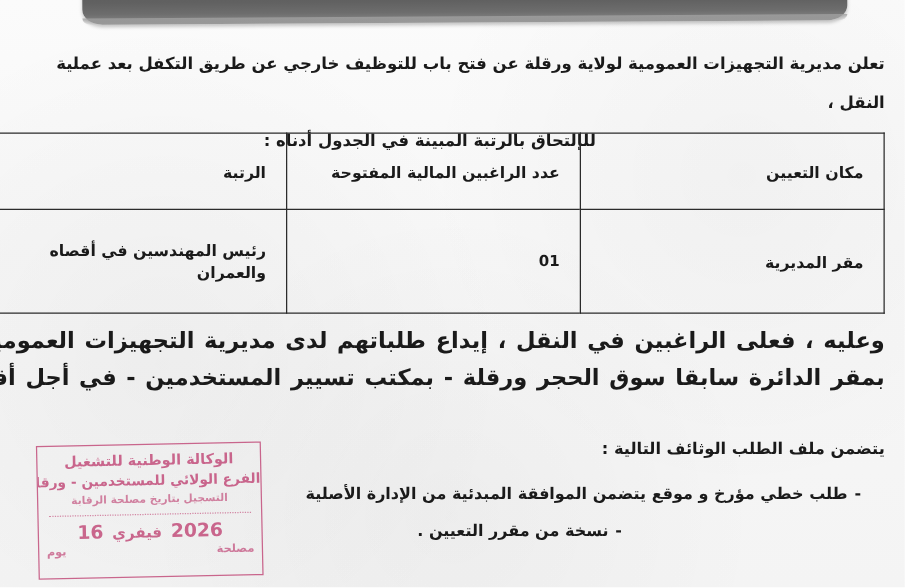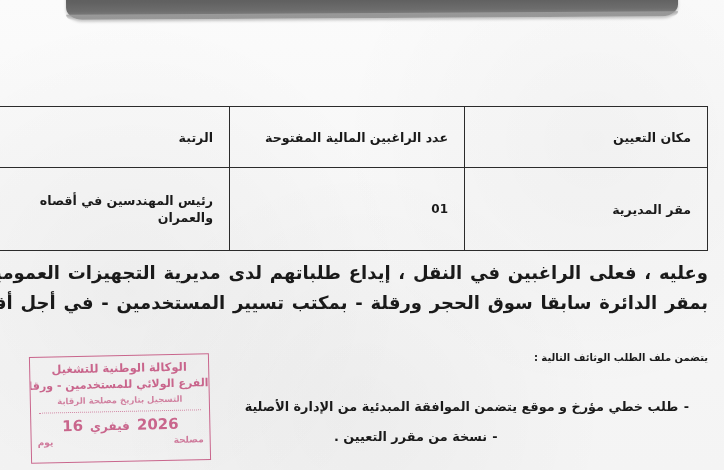--- a/index.html
+++ b/index.html
@@ -121,30 +121,30 @@
     text-align: center;
     padding-right: 60px;
     letter-spacing: 0.1px;
   }
 
   
   .docs-head {
     position: absolute;
     top: 352px;
     right: 16px;
-    font-size: 10px;
+    font-size: 13px;
     font-weight: bold;
     text-align: right;
   }
   ul.docs-list {
     position: absolute;
     top: 381px;
     right: 9px;
     left: 230px;
-    margin: 11px;
+    margin: 0;
     padding: 0;
     list-style: none;
     font-size: 12.8px;
     font-weight: bold;
   }
   ul.docs-list li {
     line-height: 30px;
     text-align: center;
     white-space: nowrap;
   }
@@ -206,20 +206,24 @@
 </style>
 </head>
 <body>
 
 <div id="page"></div>
 
 <div id="scanner-bar"></div>
 
 <div class="doc">
 
+  <div class="intro">
+    <span class="l1">تعلن مديرية التجهيزات العمومية لولاية ورقلة عن فتح باب للتوظيف خارجي عن طريق التكفل بعد عملية النقل ،</span>
+    <span class="l2">للإلتحاق بالرتبة المبينة في الجدول أدناه  :</span>
+  </div>
 
   <table class="jobs">
     <thead>
       <tr>
         <th class="col-place">مكان التعيين</th>
         <th class="col-count">عدد الراغبين المالية المفتوحة</th>
         <th class="col-rank">الرتبة</th>
       </tr>
     </thead>
     <tbody>

